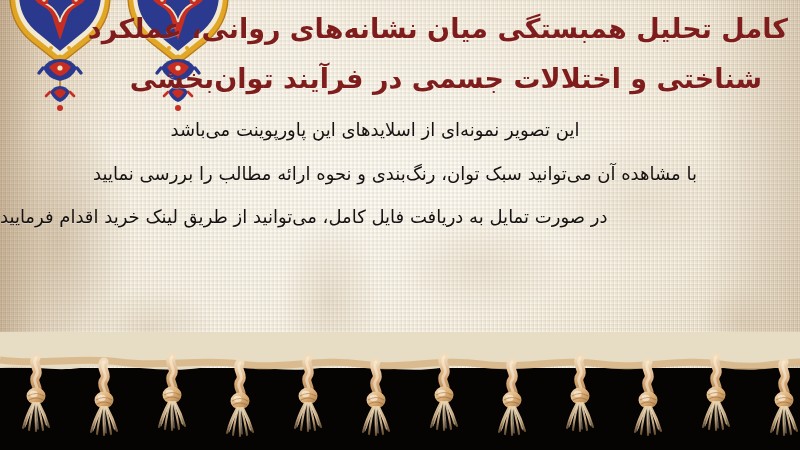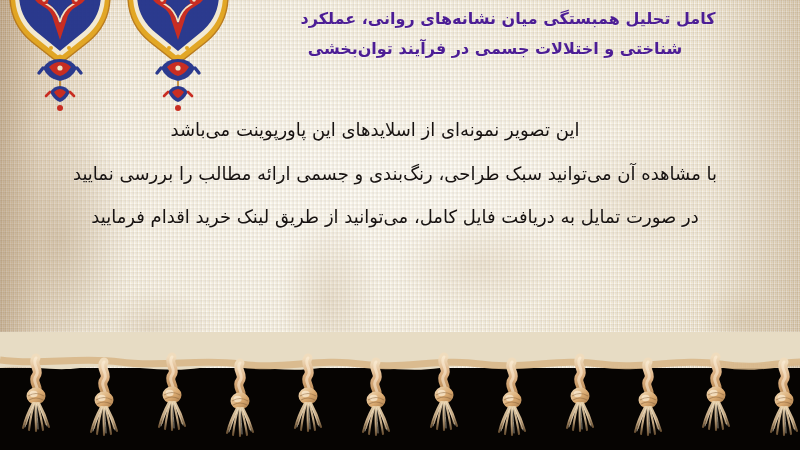--- a/index.html
+++ b/index.html
@@ -80,23 +80,23 @@
   }
   .title-block {
     position: absolute;
     top: 4px;
     right: 12px;
     width: 560px;
     text-align: center;
     direction: rtl;
   }
   .title-line {
-    font-size: 16px;
+    font-size: 27px;
     font-weight: 700;
-    color: #4c1d95;
+    color: #7f1d1d;
     line-height: 1.85;
     letter-spacing: 0px;
     text-shadow: 0 1px 0 rgba(255,255,255,0.32);
     white-space: nowrap;
   }
   .title-line.l2 {
     padding-right: 26px;
   }
 
   .body-block {
@@ -109,21 +109,21 @@
   .body-line {
     font-size: 18px;
     font-weight: 400;
     color: #171210;
     line-height: 2.42;
     text-shadow: 0 1px 0 rgba(255,255,255,0.3);
     white-space: nowrap;
   }
   .body-line.b1 { text-align: center; padding-right: 40px; }
   .body-line.b2 { text-align: center; padding-right: 0px; }
-  .body-line.b3 { text-align: center; padding-right: 0px; }
+  .body-line.b3 { text-align: left; padding-right: 0px; }
 
   
   .bottom-band {
     position: absolute;
     left: 0;
     right: 0;
     bottom: 0;
     height: 82px;
     background: #060402;
   }
@@ -210,21 +210,21 @@
 
   <div class="text-layer">
 
     <div class="title-block">
       <div class="title-line l1">کامل تحلیل همبستگی میان نشانه‌های روانی، عملکرد</div>
       <div class="title-line l2">شناختی و اختلالات جسمی در فرآیند توان‌بخشی</div>
     </div>
 
     <div class="body-block">
       <div class="body-line b1">این تصویر نمونه‌ای از اسلایدهای این پاورپوینت می‌باشد</div>
-      <div class="body-line b2">با مشاهده آن می‌توانید سبک طراحی، رنگ‌بندی و جسمی ارائه مطالب را بررسی نمایید</div>
+      <div class="body-line b2">با مشاهده آن می‌توانید سبک توان، رنگ‌بندی و نحوه ارائه مطالب را بررسی نمایید</div>
       <div class="body-line b3">در صورت تمایل به دریافت فایل کامل، می‌توانید از طریق لینک خرید اقدام فرمایید</div>
     </div>
 
   </div>
 
   <div class="bottom-band"></div>
 
   <div class="fringe-layer">
     <svg width="800" height="118" viewBox="0 0 800 118" xmlns="http://www.w3.org/2000/svg">
       <defs>

